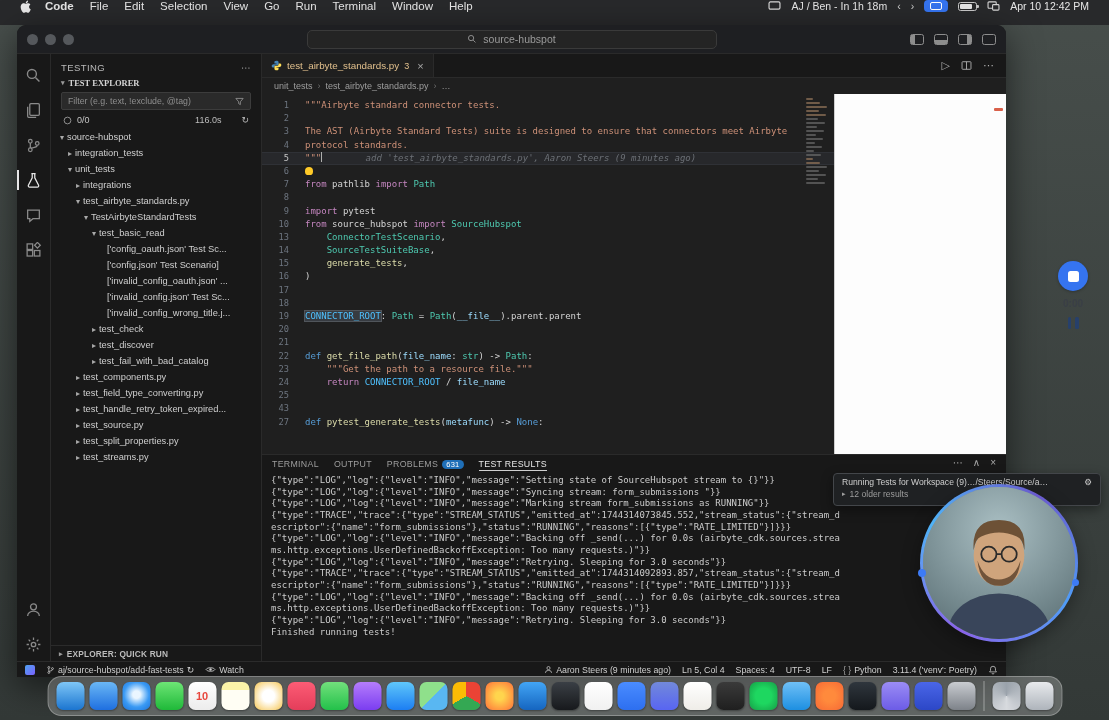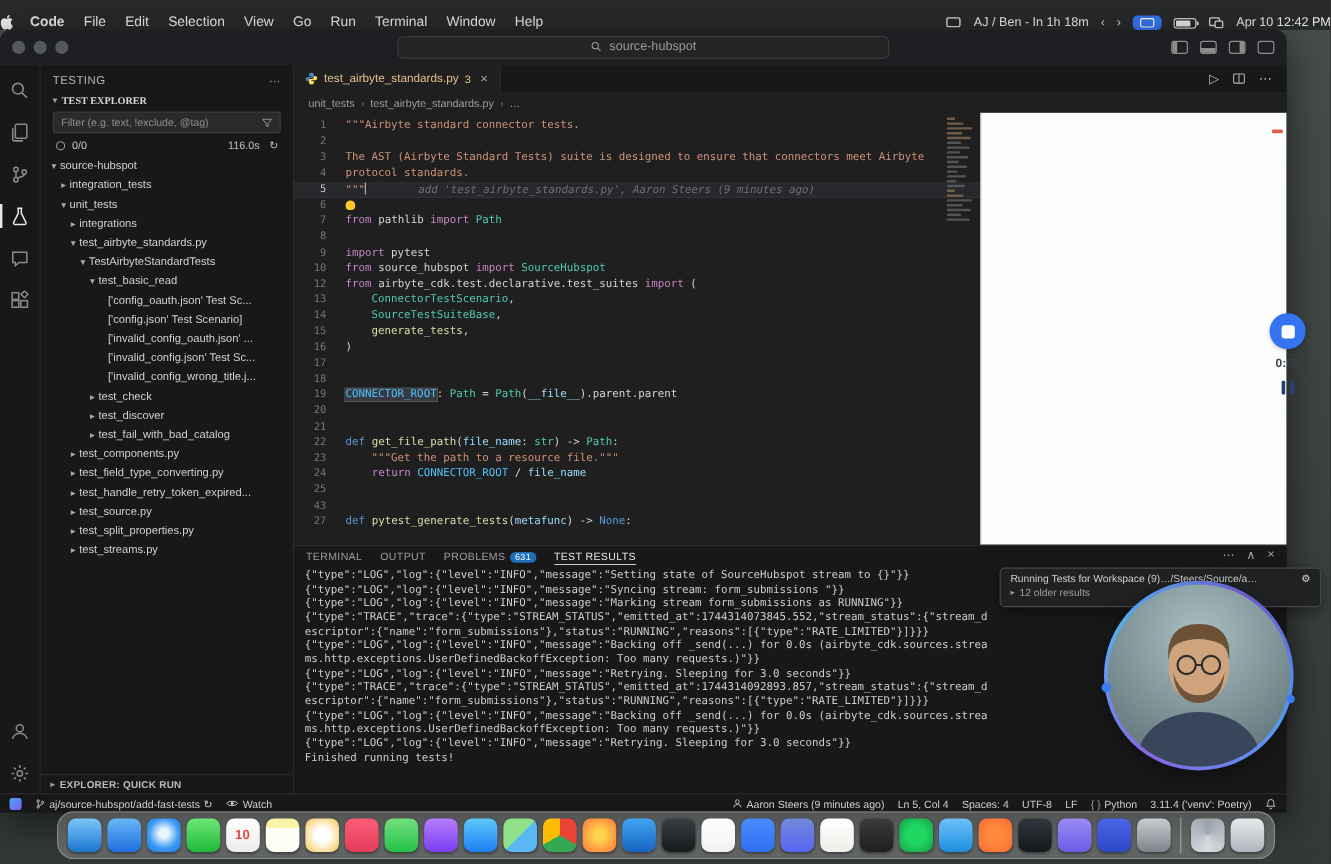--- a/index.html
+++ b/index.html
@@ -3,33 +3,33 @@
 <meta charset="utf-8">
 <style>
   * { margin:0; padding:0; box-sizing:border-box; }
   html,body { background:#222; }
   .screen { position:relative; width:1109px; height:720px; overflow:hidden;
     background:linear-gradient(180deg,#474e4b,#333937);
     font-family:"Liberation Sans",sans-serif; -webkit-font-smoothing:antialiased; }
 
   
   .menubar { position:absolute; top:0; left:0; right:0; height:25px; background:#28292b;
-    display:flex; align-items:flex-end; color:#e6e6e6; font-size:11.5px; padding:0 0; }
+    display:flex; align-items:flex-start; color:#e6e6e6; font-size:11.5px; padding:0 20px; }
   .menubar .apple { display:flex; align-items:center; margin-right:14px; }
   .menubar .appname { font-weight:bold; margin-right:16px; }
   .menu-item { margin-right:16px; cursor:default; }
   .mb-right { margin-left:auto; display:flex; align-items:center; gap:10px; font-size:10.5px; }
   .rec-pill { background:#3574f0; border-radius:4px; padding:2px 6px; display:flex; align-items:center; }
   .rec-pill .scr { width:12px; height:8px; border:1.4px solid #fff; border-radius:2px; }
   .battery { width:19px; height:9px; border:1px solid #c9c9c9; border-radius:2.5px; position:relative; }
   .battery::after { content:""; position:absolute; left:1px; top:1px; bottom:1px; width:12px; background:#e6e6e6; border-radius:1px; }
   .battery::before { content:""; position:absolute; right:-3px; top:2px; width:2px; height:3px; background:#c9c9c9; border-radius:0 1px 1px 0; }
 
   
-  .vscode { position:absolute; top:25px; left:0; width:1072px; height:652px; background:#1f1f1f;
+  .vscode { position:absolute; top:25px; left:17px; width:989px; height:652px; background:#1f1f1f;
     border-radius:9px 9px 0 0; box-shadow:0 10px 34px rgba(0,0,0,.55); }
   .titlebar { position:absolute; top:0; left:0; right:0; height:29px; background:#1e1f22;
     border-radius:9px 9px 0 0; border-bottom:1px solid #2a2a2a; display:flex; align-items:center; padding:0 10px; }
   .tl { width:11px; height:11px; border-radius:50%; background:#55585c; margin-right:7px; }
   .nav-arrows { margin-left:290px; color:#8a8a8a; font-size:12px; display:flex; gap:12px; }
   .cmd-center { position:absolute; left:50%; transform:translateX(-50%); width:410px; height:19px;
     background:#242424; border:1px solid #3a3a3a; border-radius:5px; display:flex; align-items:center;
     justify-content:center; gap:6px; color:#9a9a9a; font-size:10.5px; }
   .tb-right { margin-left:auto; display:flex; gap:10px; align-items:center; }
   .lay { width:14px; height:11px; border:1.2px solid #8d8d8d; border-radius:2.5px; position:relative; }
@@ -46,21 +46,21 @@
 
   .sidebar { position:absolute; top:29px; left:34px; width:211px; bottom:16px; background:#181818;
     border-right:1px solid #2a2a2a; display:flex; flex-direction:column; color:#cccccc; overflow:hidden; }
   .sb-title { padding:8px 10px 2px; font-size:9.5px; color:#b9b9b9; letter-spacing:.4px; display:flex; }
   .sb-title .dots { margin-left:auto; color:#9a9a9a; }
   .sb-section { padding:3px 10px 1px; font-size:8.5px; font-weight:bold; color:#d6d6d6; display:flex; gap:4px; align-items:center;font-family:Liberation Serif, serif; }
   .sb-filter { margin:3px 10px; height:18px; background:#2a2a2a; border:1px solid #3c3c3c; border-radius:2px;
     display:flex; align-items:center; padding:0 6px; font-size:8.8px; color:#8f8f8f; gap:5px; }
   .sb-filter .ph { flex:1; overflow:hidden; white-space:nowrap; }
   .sb-counts { padding:2px 12px; font-size:9px; color:#c5c5c5; display:flex; align-items:center; gap:5px; }
-  .sb-counts .dur { margin-left:auto; display:flex; gap:8px; align-items:center; color:#bdbdbd; }
+  .sb-counts .dur { margin-left:auto; display:flex; gap:20px; align-items:center; color:#bdbdbd; }
   .tree { flex:1; overflow:hidden; padding-top:2px; }
   .tree-row { height:16px; display:flex; align-items:center; font-size:9.3px; color:#cfcfcf; white-space:nowrap; overflow:hidden; cursor:default; }
   .tree-row .chev { width:10px; color:#a9a9a9; font-size:8px; text-align:center; flex:0 0 10px; }
   .sb-footer { height:16px; border-top:1px solid #2b2b2b; display:flex; align-items:center; padding:0 8px;
     font-size:8.3px; font-weight:bold; color:#bcbcbc; gap:4px; letter-spacing:.2px; }
 
   .editorcol { position:absolute; top:29px; left:245px; right:0; bottom:16px; display:flex; flex-direction:column; background:#1f1f1f; }
   .tabbar { height:24px; background:#181818; display:flex; align-items:stretch; border-bottom:1px solid #2a2a2a; }
   .tab { display:flex; align-items:center; gap:5px; padding:0 9px; background:#1f1f1f; border-right:1px solid #2a2a2a;
     font-size:9.8px; color:#e2c08d; }
@@ -407,21 +407,20 @@
               <div class="code-line"><span class="gutter">1</span><span class="body"><span class="s-str">"""Airbyte standard connector tests.</span></span></div>
               <div class="code-line"><span class="gutter">2</span><span class="body"></span></div>
               <div class="code-line"><span class="gutter">3</span><span class="body"><span class="s-str">The AST (Airbyte Standard Tests) suite is designed to ensure that connectors meet Airbyte</span></span></div>
               <div class="code-line"><span class="gutter">4</span><span class="body"><span class="s-str">protocol standards.</span></span></div>
               <div class="code-line cur"><span class="gutter">5</span><span class="body"><span class="s-str">"""</span><span class="caret"></span><span class="s-blame">        add 'test_airbyte_standards.py', Aaron Steers (9 minutes ago)</span></span></div>
               <div class="code-line"><span class="gutter">6</span><span class="body"><span class="bulb"></span></span></div>
               <div class="code-line"><span class="gutter">7</span><span class="body"><span class="s-kw">from</span><span class="s-txt"> pathlib </span><span class="s-kw">import</span><span class="s-cls"> Path</span></span></div>
               <div class="code-line"><span class="gutter">8</span><span class="body"></span></div>
               <div class="code-line"><span class="gutter">9</span><span class="body"><span class="s-kw">import</span><span class="s-txt"> pytest</span></span></div>
               <div class="code-line"><span class="gutter">10</span><span class="body"><span class="s-kw">from</span><span class="s-txt"> source_hubspot </span><span class="s-kw">import</span><span class="s-cls"> SourceHubspot</span></span></div>
-              <div class="code-line"><span class="gutter">12</span><span class="body"><span class="s-kw">from</span><span class="s-txt"> airbyte_cdk.test.declarative.test_suites </span><span class="s-kw">import</span><span class="s-txt"> (</span></span></div>
               <div class="code-line"><span class="gutter">13</span><span class="body"><span class="s-cls">    ConnectorTestScenario</span><span class="s-txt">,</span></span></div>
               <div class="code-line"><span class="gutter">14</span><span class="body"><span class="s-cls">    SourceTestSuiteBase</span><span class="s-txt">,</span></span></div>
               <div class="code-line"><span class="gutter">15</span><span class="body"><span class="s-fn">    generate_tests</span><span class="s-txt">,</span></span></div>
               <div class="code-line"><span class="gutter">16</span><span class="body"><span class="s-txt">)</span></span></div>
               <div class="code-line"><span class="gutter">17</span><span class="body"></span></div>
               <div class="code-line"><span class="gutter">18</span><span class="body"></span></div>
               <div class="code-line"><span class="gutter">19</span><span class="body"><span class="s-const s-hl">CONNECTOR_ROOT</span><span class="s-txt">: </span><span class="s-cls">Path</span><span class="s-txt"> = </span><span class="s-cls">Path</span><span class="s-txt">(</span><span class="s-par">__file__</span><span class="s-txt">).parent.parent</span></span></div>
               <div class="code-line"><span class="gutter">20</span><span class="body"></span></div>
               <div class="code-line"><span class="gutter">21</span><span class="body"></span></div>
               <div class="code-line"><span class="gutter">22</span><span class="body"><span class="s-kw2">def</span><span class="s-txt"> </span><span class="s-fn">get_file_path</span><span class="s-txt">(</span><span class="s-par">file_name</span><span class="s-txt">: </span><span class="s-cls">str</span><span class="s-txt">) </span><span class="s-txt">-&gt;</span><span class="s-cls"> Path</span><span class="s-txt">:</span></span></div>

